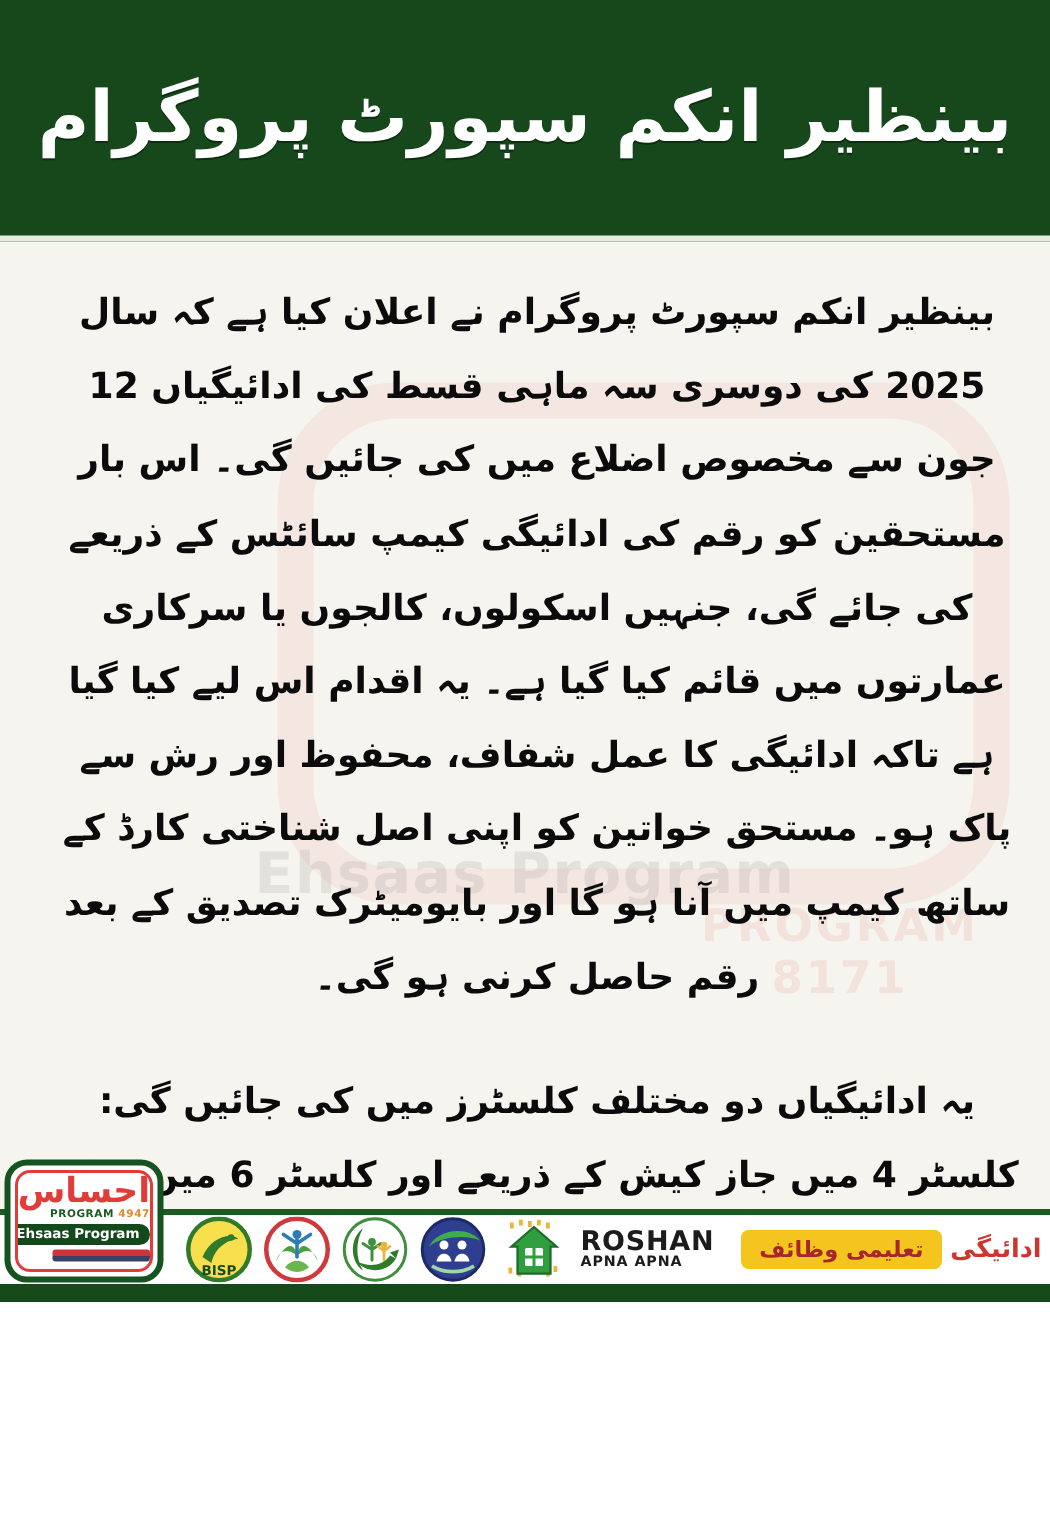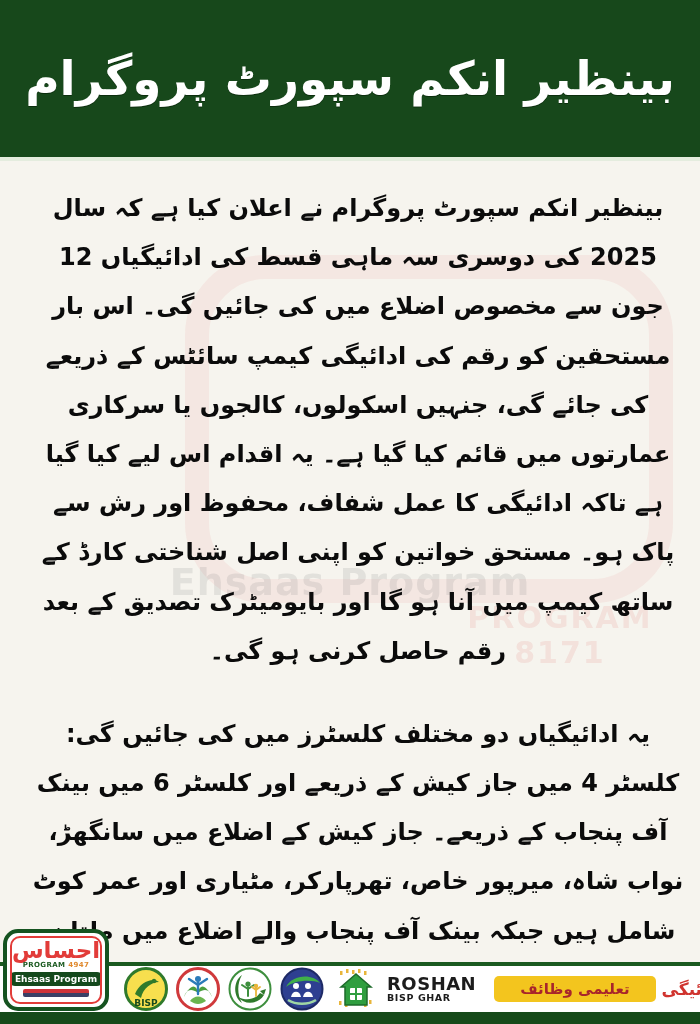--- a/index.html
+++ b/index.html
@@ -1,17 +1,17 @@
 <!DOCTYPE html>
 <html lang="ur"><head>
 <meta charset="utf-8">
 <style>
   html,body{margin:0;padding:0;}
   body{width:700px;height:1024px;font-family:"DejaVu Sans",sans-serif;}
-  .page{position:relative;width:700px;height:1024px;background:#f6f4ee;overflow:hidden;}
+  .page{position:relative;width:700px;height:868px;background:#f6f4ee;overflow:hidden;}
 
   
   .header{position:absolute;top:0;left:0;width:700px;height:157px;background:#17481b;
     border-bottom:4px solid #e4ecde;display:flex;align-items:center;justify-content:center;}
   .header-title{color:#ffffff;font-size:47px;font-weight:bold;direction:rtl;text-align:center;
     line-height:1.1;text-shadow:0 1px 0 #0c2e0e;}
 
   
   .watermark{position:absolute;left:0;top:160px;width:700px;height:800px;pointer-events:none;z-index:0;}
   .wm-ring{position:absolute;left:185px;top:95px;width:440px;height:300px;
@@ -35,30 +35,30 @@
   .logo-row{display:flex;align-items:center;margin-left:124px;gap:8px;}
   .logo{width:44px;height:44px;flex:0 0 auto;}
   .house-logo{width:36px;height:40px;flex:0 0 auto;margin-left:6px;}
 
   .roshan-text{margin-left:5px;line-height:1;color:#1c1c1c;flex:0 0 auto;}
   .roshan-line1{font-size:18px;font-weight:bold;letter-spacing:0.5px;display:block;}
   .roshan-line2{font-size:9.5px;font-weight:bold;letter-spacing:0.6px;display:block;}
 
   .badge-group{display:flex;align-items:center;direction:ltr;margin-left:10px;gap:6px;}
   .badge-yellow{background:#f3c51e;color:#a8252b;font-size:15px;font-weight:bold;
-    padding:4px 26px;border-radius:5px;direction:rtl;white-space:nowrap;}
+    padding:4px 12px;border-radius:5px;direction:rtl;white-space:nowrap;}
   .badge-green{background:#1e8a35;color:#ffffff;font-size:15px;font-weight:bold;
     padding:4px 9px;border-radius:5px;direction:rtl;white-space:nowrap;}
   .benazir-red{color:#d0342f;font-size:17px;font-weight:bold;direction:rtl;white-space:nowrap;}
 
   
   .ehsaas-badge{position:absolute;left:3px;bottom:13px;width:106px;height:82px;background:#ffffff;
     border:4px solid #155320;border-radius:15px;z-index:6;box-sizing:border-box;overflow:hidden;}
   .ehsaas-inner{position:absolute;left:3px;top:3px;right:3px;bottom:3px;border:2px solid #e23c39;
-    border-radius:10px;display:flex;flex-direction:column;align-items:center;overflow:hidden;}
+    border-radius:10px;display:flex;flex-direction:column;align-items:flex-end;overflow:hidden;}
   .ehsaas-urdu{color:#e23c39;font-size:23px;font-weight:bold;line-height:1.05;margin-top:0px;direction:rtl;}
   .ehsaas-prog{font-size:7px;font-weight:bold;line-height:1;margin-top:0px;letter-spacing:0.4px;}
   .ehsaas-prog .pw{color:#1b5a20;}
   .ehsaas-prog .pn{color:#e08a2e;}
   .ehsaas-pill{background:#14491c;color:#ffffff;font-size:9px;font-weight:bold;padding:2px 7px;
     border-radius:8px;margin-top:3px;white-space:nowrap;}
   .ehsaas-stripes{width:74%;height:8px;margin-top:3px;border-radius:2px;
     background:linear-gradient(#cf3339 0 50%,#3a4066 50% 100%);}
 </style>
 </head>
@@ -133,21 +133,21 @@
             <rect x="26" y="34" width="2.5" height="4"></rect>
           <rect x="31" y="31" width="2.5" height="4"></rect>
         </g>
         <path d="M18 5 L33 18 L29 18 L29 36 L7 36 L7 18 L3 18 Z" fill="#2f9e3f" stroke="#1d6b2a" stroke-width="1.5"></path>
         <rect x="12" y="19" width="12" height="12" rx="1" fill="#ffffff"></rect>
         <path d="M18 19 L18 31 M12 25 L24 25" stroke="#2f9e3f" stroke-width="2"></path>
       </svg>
 
       <div class="roshan-text">
         <span class="roshan-line1">ROSHAN</span>
-        <span class="roshan-line2">BISP GHAR</span>
+        <span class="roshan-line2">APNA APNA</span>
       </div>
 
       <div class="badge-group">
         <span class="badge-yellow">تعلیمی وظائف</span>
         <span class="benazir-red">ادائیگی</span>
         <span class="badge-green">کفالت</span>
 
       </div>
 
     </div>

